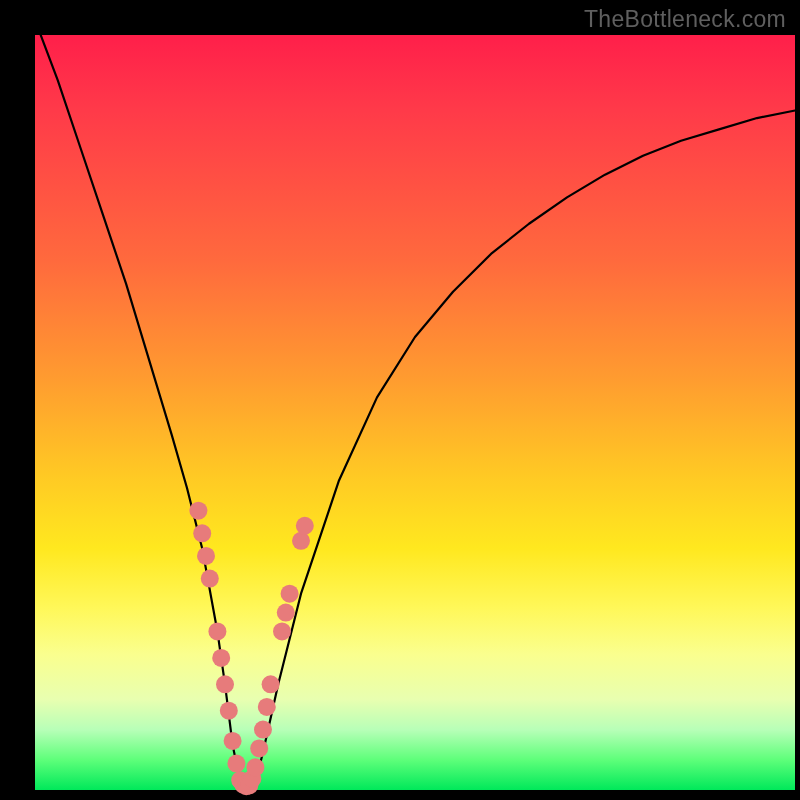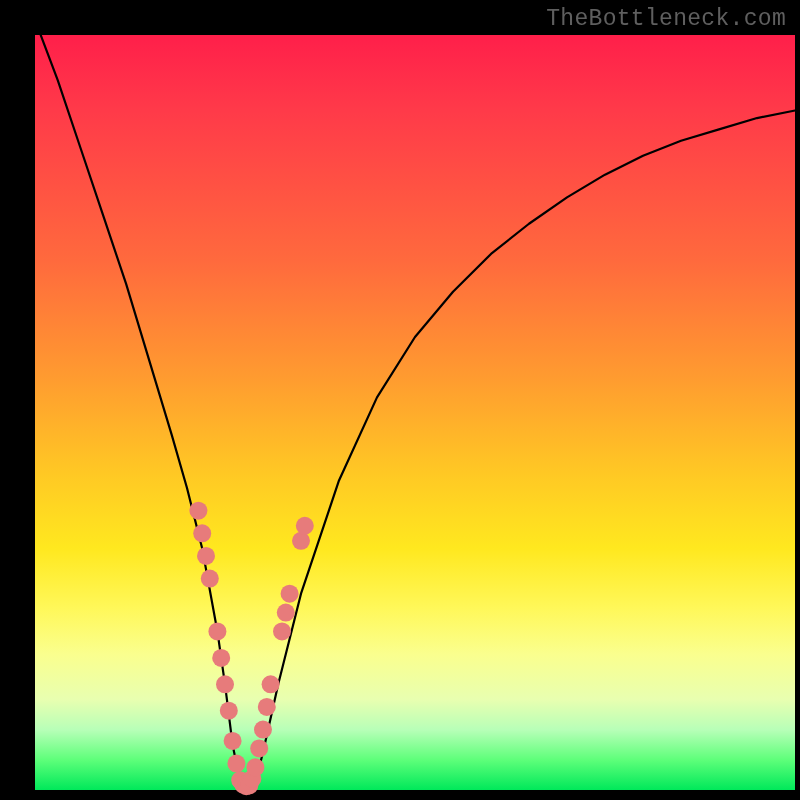--- a/index.html
+++ b/index.html
@@ -42,21 +42,20 @@
   }
   .watermark {
     position: absolute;
     top: 6px;
     right: 14px;
     color: #5f5f5f;
     font-size: 23px;
     font-weight: 400;
     letter-spacing: 0.3px;
     user-select: none;
-    font-family: Liberation Mono, monospace;
   }
   svg.curve-layer {
     position: absolute;
     left: 0;
     top: 0;
     width: 760px;
     height: 755px;
     overflow: visible;
   }
 </style>

